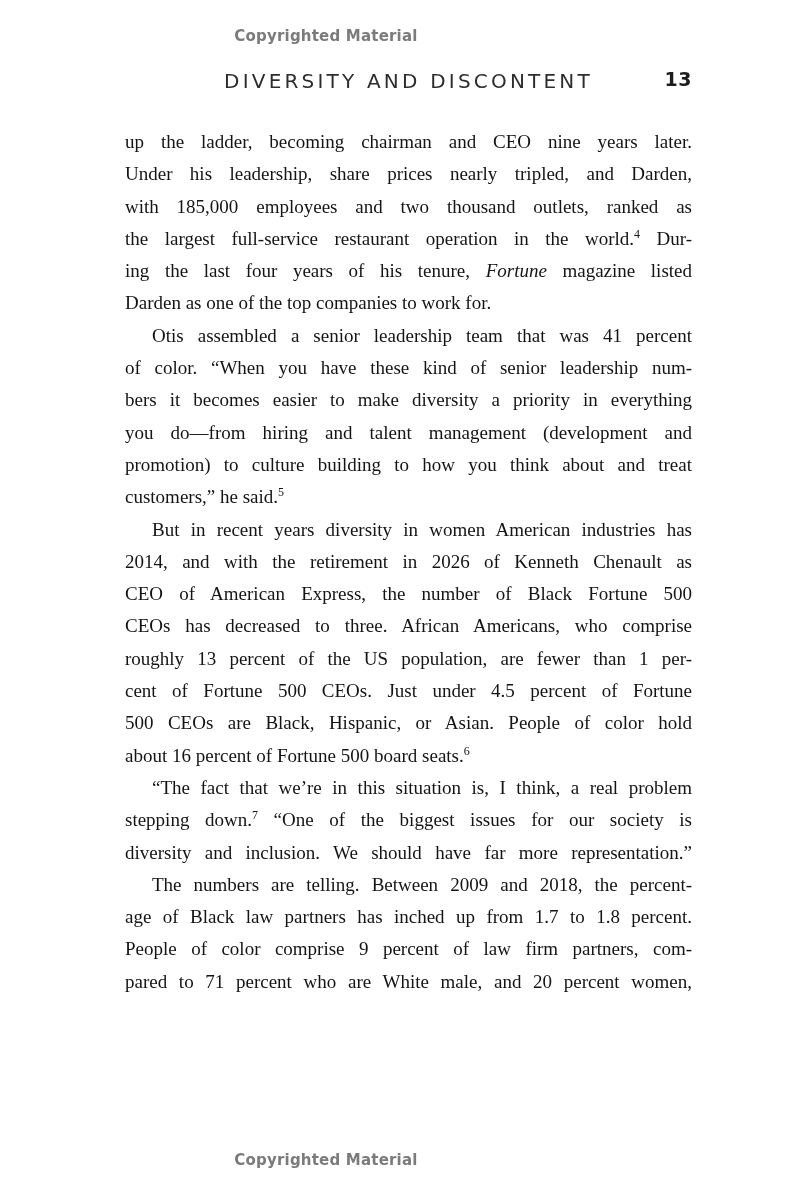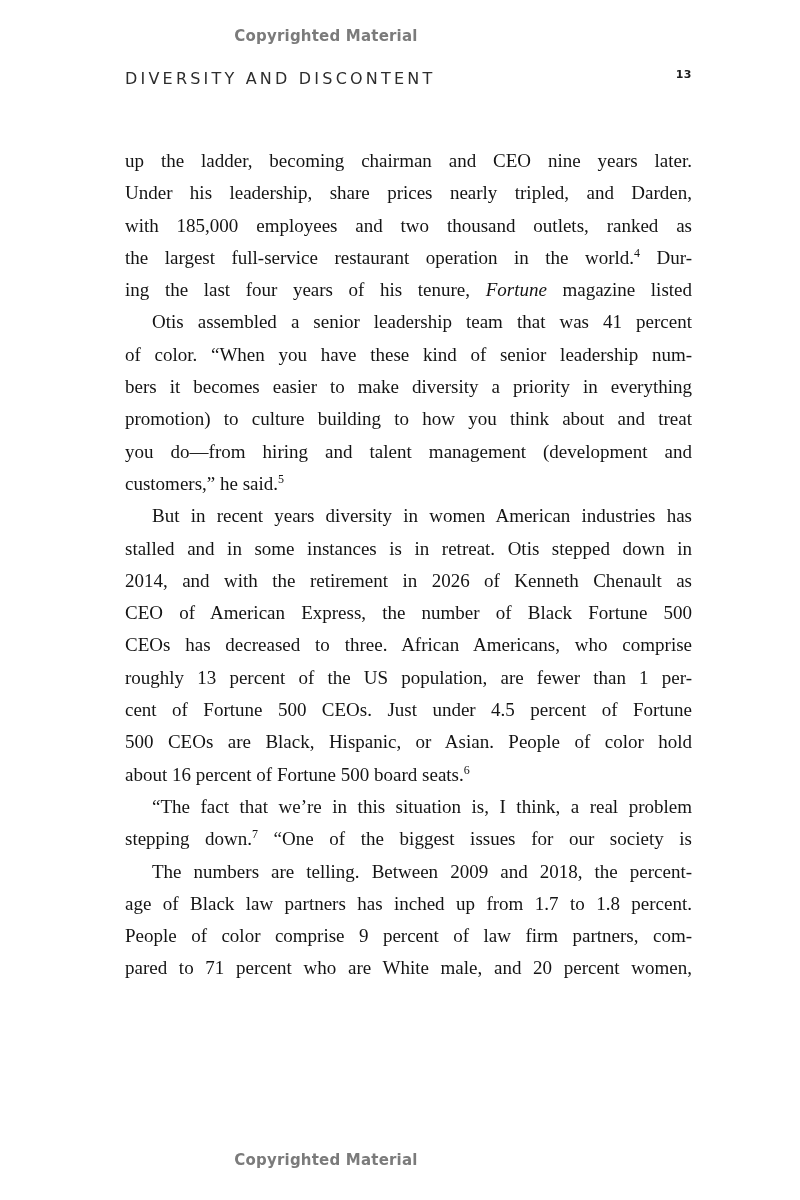--- a/index.html
+++ b/index.html
@@ -19,41 +19,40 @@
     color: #7b7b7b;
     letter-spacing: 0.2px;
   }
   .notice-top { top: 27px; }
   .notice-bottom { top: 1151px; }
   .runhead {
     position: absolute; left: 125px; top: 69px; width: 567px;
     height: 22px;
   }
   .runhead-title {
-    text-align: left;
+    text-align: center;
     font-family: "DejaVu Sans", sans-serif;
-    font-size: 16px;
+    font-size: 20px;
     letter-spacing: 3.2px;
     color: #2d2d2d;
     white-space: nowrap;
   }
   .pagenum {
     position: absolute; right: 0; top: -1px;
     font-family: "DejaVu Sans", sans-serif;
     font-weight: bold;
-    font-size: 11px;
+    font-size: 19px;
     color: #1c1c1c;
     letter-spacing: 0.5px;
   }
   .bodytext {
     position: absolute; left: 125px; top: 126px; width: 567px;
     font-size: 19px;
     line-height: 32.3px;
     color: #141414;
-    margin-top: 19px;
   }
   .ln {
     text-align: justify;
     text-align-last: justify;
   }
   .ln.last { text-align-last: left; }
   .ln.indent { text-indent: 27px; }
   .bodytext em { font-style: italic; }
   .bodytext sup {
     font-size: 12px;
@@ -73,43 +72,44 @@
   <div class="pagenum">13</div>
 </div>
 
 <div class="bodytext">
     <div class="para">
       <div class="ln">up the ladder, becoming chairman and CEO nine years later.</div>
       <div class="ln">Under his leadership, share prices nearly tripled, and Darden,</div>
       <div class="ln">with 185,000 employees and two thousand outlets, ranked as</div>
       <div class="ln">the largest full-service restaurant operation in the world.<sup>4</sup> Dur-</div>
       <div class="ln">ing the last four years of his tenure, <em>Fortune</em> magazine listed</div>
+      <div class="ln last">Darden as one of the top companies to work for.</div>
     </div>
     <div class="para">
       <div class="ln indent">Otis assembled a senior leadership team that was 41 percent</div>
       <div class="ln">of color. “When you have these kind of senior leadership num-</div>
       <div class="ln">bers it becomes easier to make diversity a priority in everything</div>
+      <div class="ln">you do—from hiring and talent management (development and</div>
       <div class="ln">promotion) to culture building to how you think about and treat</div>
-      <div class="ln">you do—from hiring and talent management (development and</div>
       <div class="ln last">customers,” he said.<sup>5</sup></div>
     </div>
     <div class="para">
       <div class="ln indent">But in recent years diversity in women American industries has</div>
-      <div class="ln">stalled and in some instances is in retreat. Otis stepped down in</div>
       <div class="ln">2014, and with the retirement in 2026 of Kenneth Chenault as</div>
       <div class="ln">CEO of American Express, the number of Black Fortune 500</div>
       <div class="ln">CEOs has decreased to three. African Americans, who comprise</div>
       <div class="ln">roughly 13 percent of the US population, are fewer than 1 per-</div>
       <div class="ln">cent of Fortune 500 CEOs. Just under 4.5 percent of Fortune</div>
       <div class="ln">500 CEOs are Black, Hispanic, or Asian. People of color hold</div>
       <div class="ln last">about 16 percent of Fortune 500 board seats.<sup>6</sup></div>
     </div>
     <div class="para">
       <div class="ln indent">“The fact that we’re in this situation is, I think, a real problem</div>
       <div class="ln">stepping down.<sup>7</sup> “One of the biggest issues for our society is</div>
+      <div class="ln">diversity and inclusion. We should have far more representation.”</div>
     </div>
     <div class="para">
       <div class="ln indent">The numbers are telling. Between 2009 and 2018, the percent-</div>
       <div class="ln">age of Black law partners has inched up from 1.7 to 1.8 percent.</div>
       <div class="ln">People of color comprise 9 percent of law firm partners, com-</div>
       <div class="ln">pared to 71 percent who are White male, and 20 percent women,</div>
     </div>
   </div>
 
 <div class="notice notice-bottom">Copyrighted Material</div>

